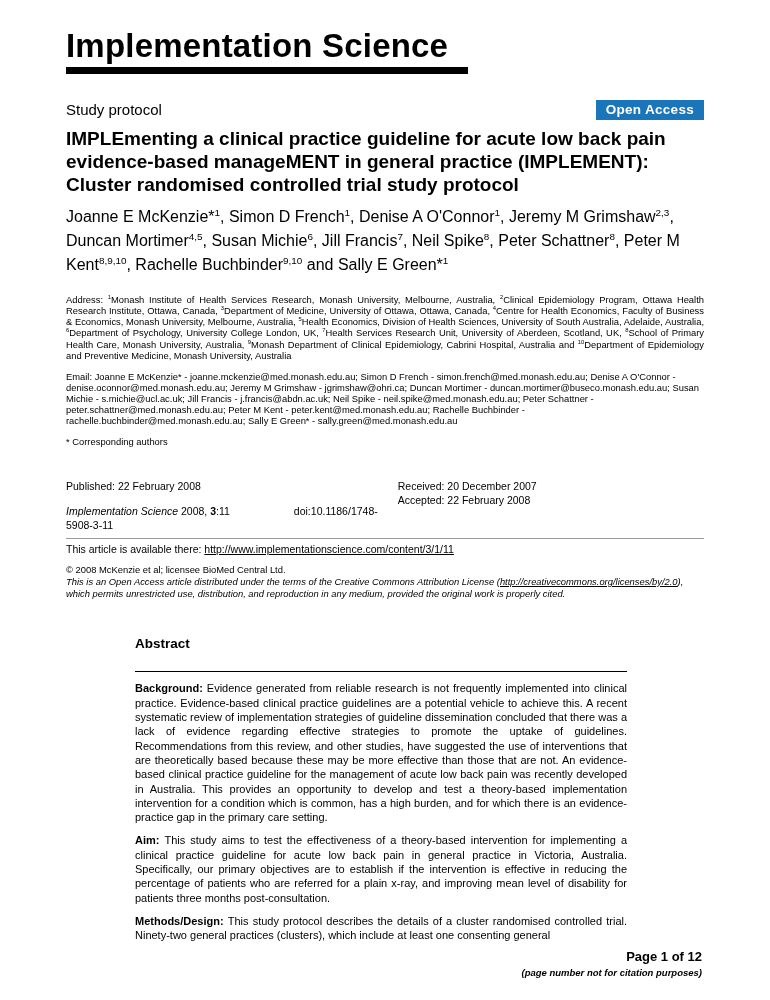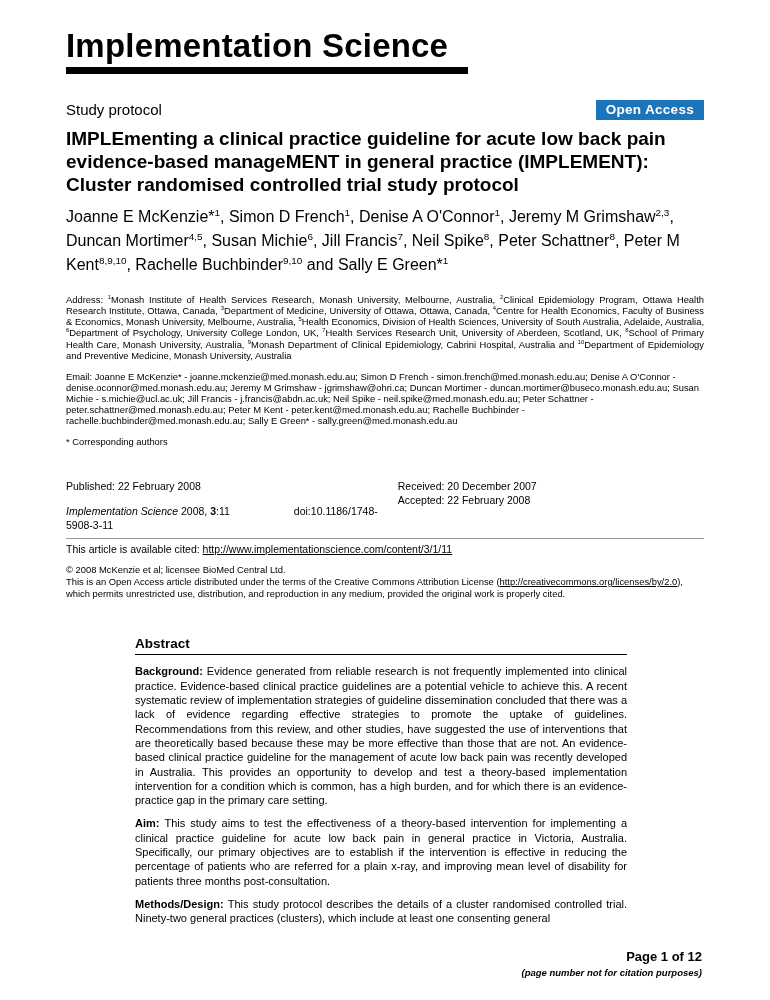--- a/index.html
+++ b/index.html
@@ -35,26 +35,26 @@
   
   .pub-block { display:flex; margin-top:33px; font-size:10.5px; line-height:1.3; }
   .pub-left { width:52%; }
   .citation { margin-top:11px; }
   .doi { margin-left:16px;padding-left:48px; }
   .pub-right { flex:1; }
 
   .thin-rule { height:1px; background:#9a9a9a; margin-top:6px; }
   .available { font-size:10.5px; margin-top:4px; }
   .copyright { font-size:9.4px; margin-top:9px; line-height:1.25; }
-  .license { font-size:9.4px; line-height:1.25; }
+  .license { font-size:9.4px; line-height:1.25;font-style:italic; }
   .link { text-decoration:underline; cursor:pointer; }
 
   
   .abstract { margin:37px 77px 0 69px; }
-  .abstract h2 { font-size:13.5px; font-weight:700; border-bottom:1.5px solid #000; padding-bottom:3px; }
+  .abstract h2 { font-size:13.5px; font-weight:700; border-bottom:1.5px solid #000; padding-bottom:20px; }
   .abs-p { font-size:11px; line-height:1.3; text-align:justify; margin-top:9px; }
 
   
   .footer { position:absolute; right:68px; bottom:22px; text-align:right;font-weight:bold; }
   .page-num { font-size:13px; }
   .page-note { font-size:9.5px; font-style:italic; margin-top:3px;text-align:center; }
 </style>
 </head>
 <body>
 
@@ -91,21 +91,21 @@
     </div>
     <div class="pub-right">
       <div>Received: 20 December 2007</div>
       <div>Accepted: 22 February 2008</div>
     </div>
   </div>
 
   <div class="thin-rule"></div>
 
   <p class="available">
-    <span>This article is available cited: </span><span class="link">http://www.implementationscience.com/content/3/1/11</span>
+    <span>This article is available there: </span><span class="link">http://www.implementationscience.com/content/3/1/11</span>
   </p>
 
   <p class="copyright">© 2008 McKenzie et al; licensee BioMed Central Ltd.</p>
 
   <p class="license">
     <span>This is an Open Access article distributed under the terms of the Creative Commons Attribution License (</span><span class="link">http://creativecommons.org/licenses/by/2.0</span><span>), which permits unrestricted use, distribution, and reproduction in any medium, provided the original work is properly cited.</span>
   </p>
 
   <section class="abstract">
     <h2>Abstract</h2>

